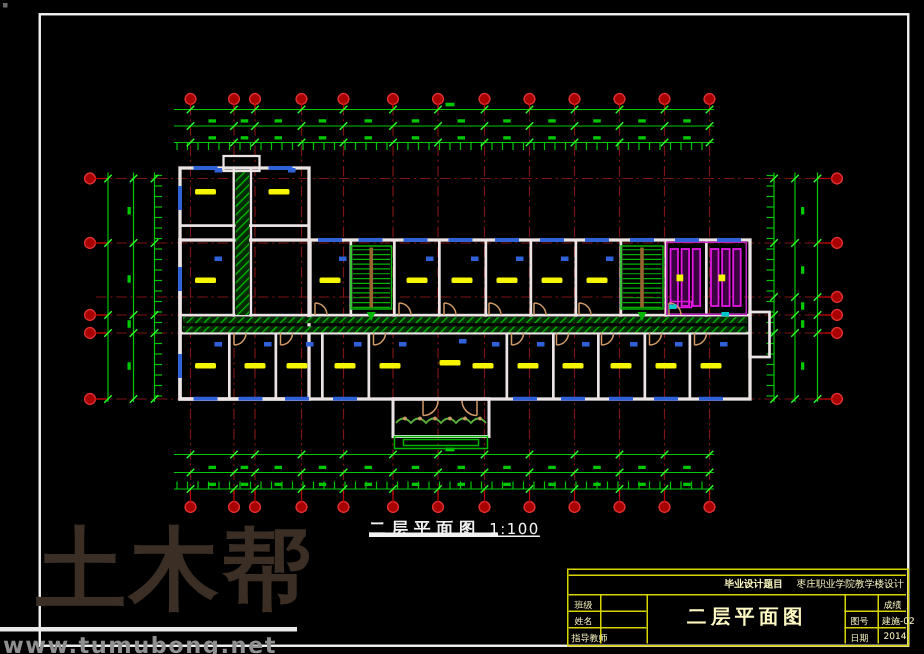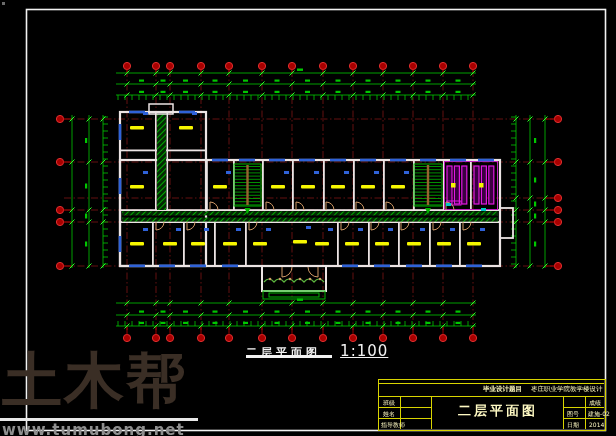--- a/index.html
+++ b/index.html
@@ -1,27 +1,27 @@
 <!DOCTYPE html>
 <html><head>
 <meta charset="utf-8">
 <style>
   html,body{margin:0;padding:0;background:#000;}
   .stage{position:relative;width:616px;height:436px;background:#000;overflow:hidden;
          font-family:"DejaVu Sans",sans-serif;}
   svg{position:absolute;left:0;top:0;}
   
   .wm{position:absolute;left:2px;top:348px;z-index:1;}
-  .wm-brand{font-size:60px;font-weight:bold;letter-spacing:2px;line-height:64px;}
+  .wm-brand{font-size:60px;font-weight:bold;letter-spacing:2px;line-height:64px;margin-left:22px;}
   .wm-line{position:absolute;left:-2px;top:70px;width:198px;height:2.5px;background:#e8e8e8;}
   .wm-url{position:absolute;left:0px;top:73px;font-size:15px;font-weight:bold;letter-spacing:1px;}
   
   .ptitle{position:absolute;left:246px;top:341px;z-index:3;color:#f2f2f2;}
   .ptitle .t{font-size:11px;font-weight:bold;letter-spacing:4px;}
-  .ptitle .s{font-size:15px;margin-left:14px;letter-spacing:1px;text-decoration:underline;}
+  .ptitle .s{font-size:10px;margin-left:0;letter-spacing:1px;text-decoration:underline;}
   .ptitle .ul{position:absolute;left:0;top:14px;width:86px;height:3px;background:#f2f2f2;}
   
   .tb{position:absolute;left:378px;top:379px;width:228px;height:52px;z-index:4;
       border:1.5px solid #d8d400;box-sizing:border-box;color:#fef9c3;}
   .tb .yl{position:absolute;background:#d8d400;}
   .tb .txt{position:absolute;white-space:nowrap;}
   .tb-header-label{left:104px;top:5px;font-size:6.5px;font-weight:bold;}
   .tb-header-value{left:152px;top:5px;font-size:6.5px;font-weight:normal;}
   .tb-name{left:54px;top:22px;width:130px;text-align:center;font-size:13px;
            font-weight:bold;letter-spacing:3px;}

